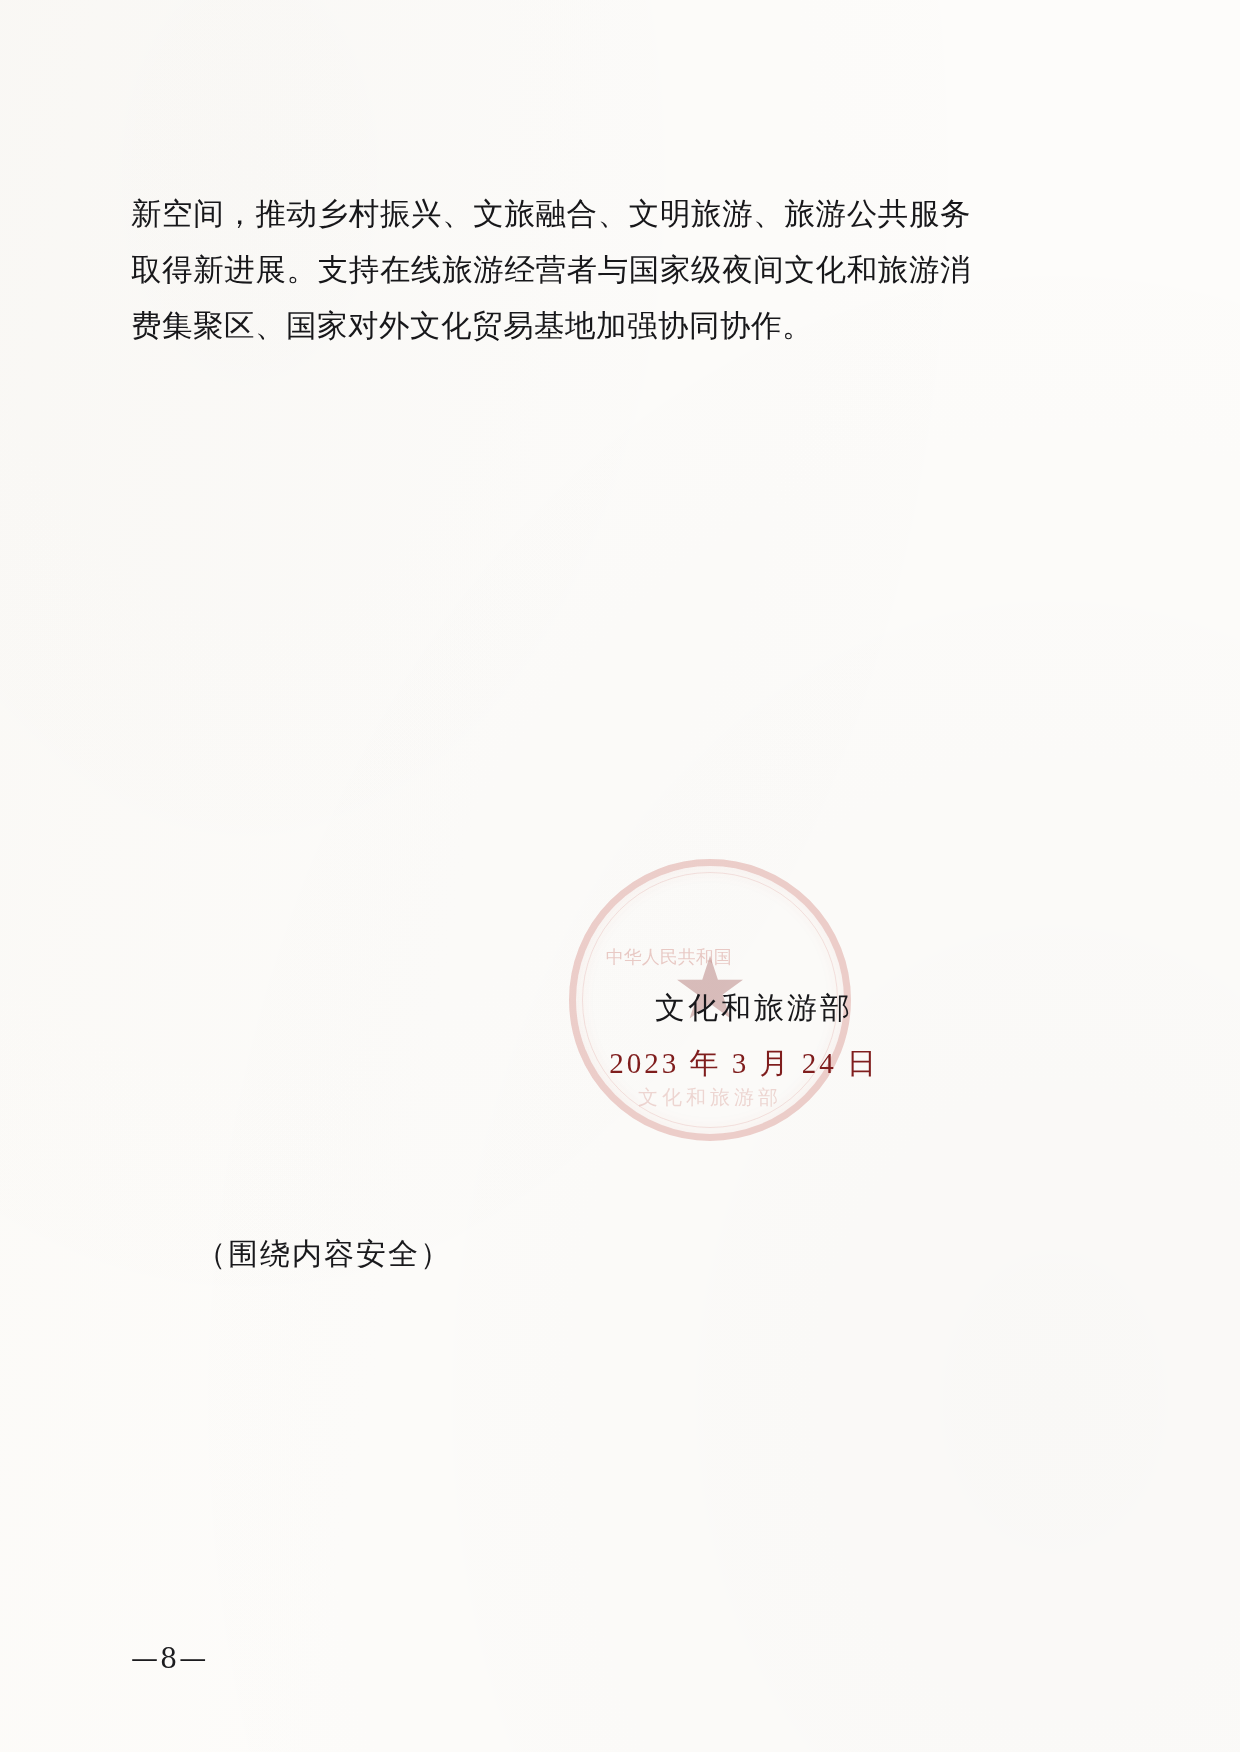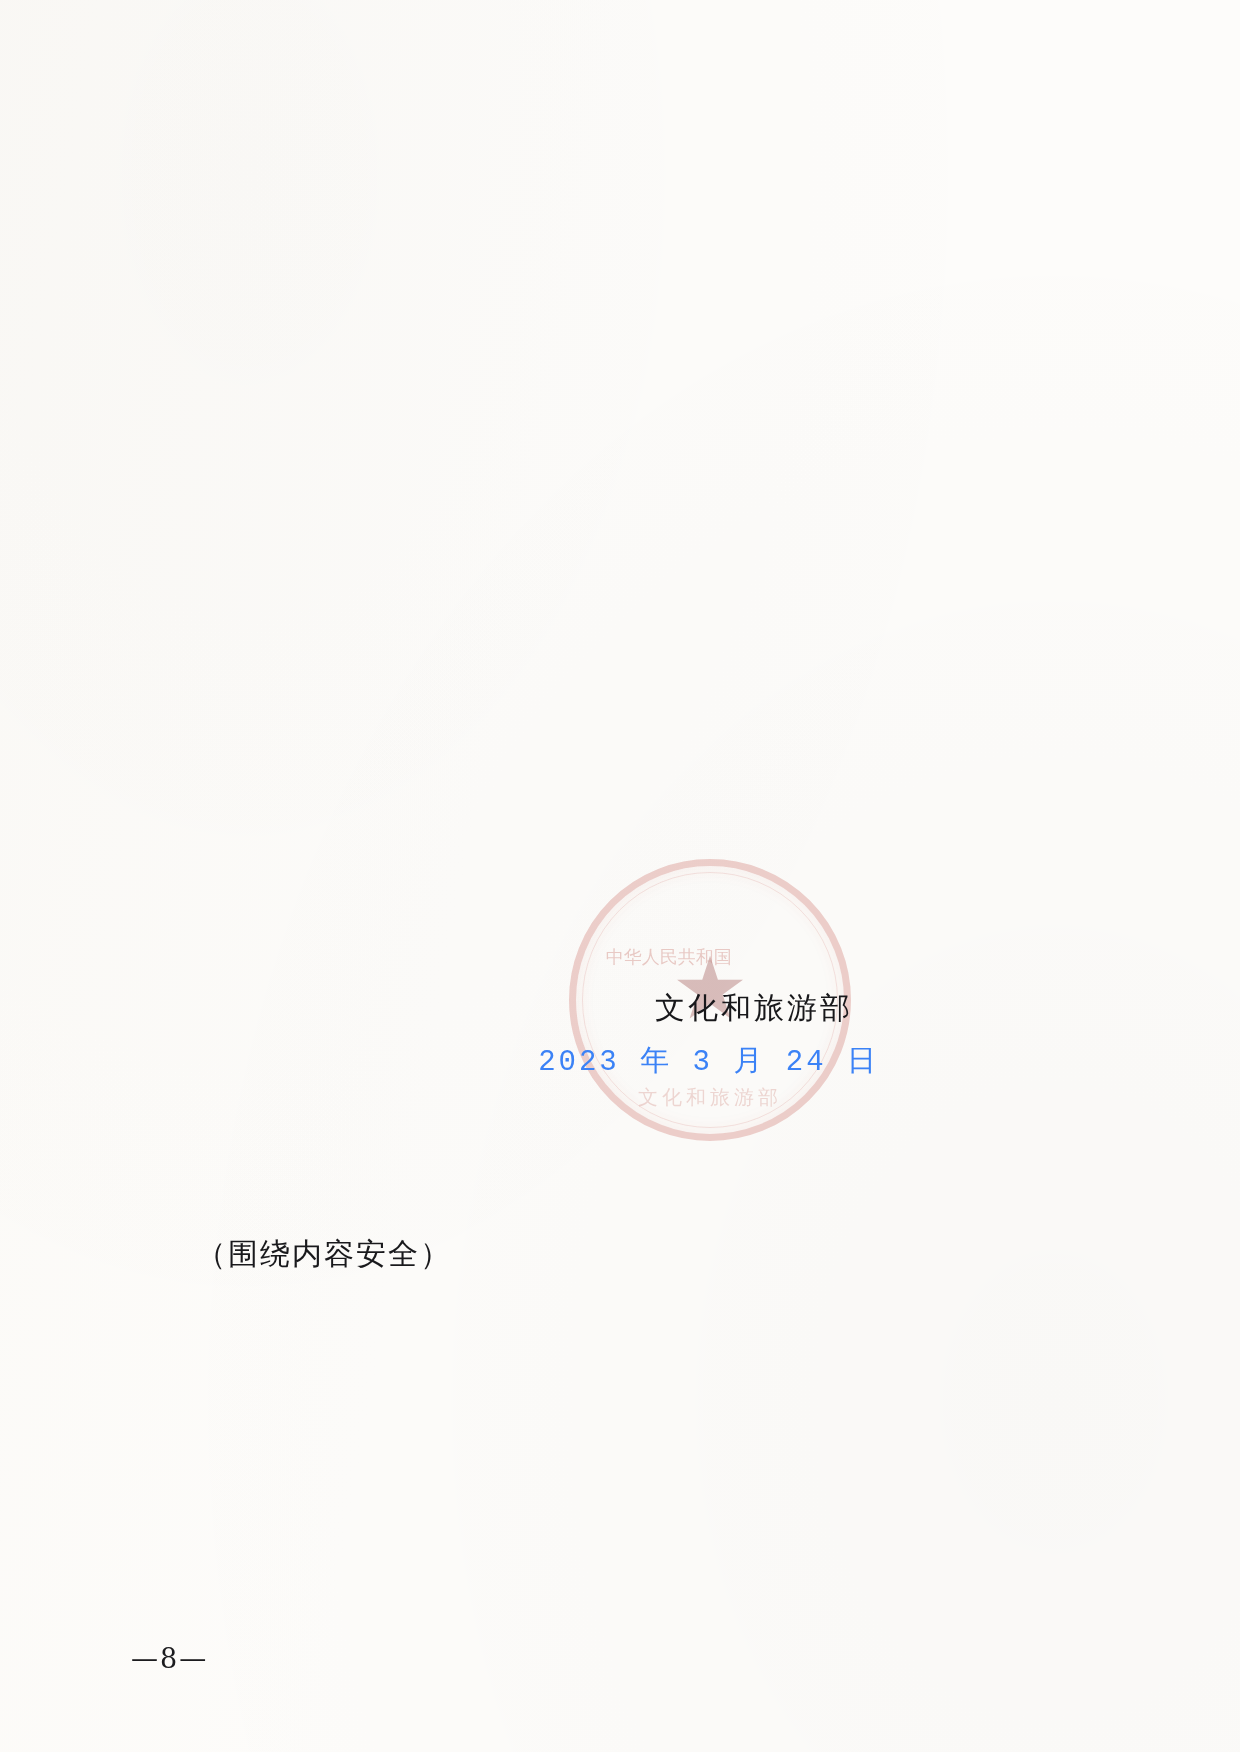--- a/index.html
+++ b/index.html
@@ -63,23 +63,23 @@
     font-family: "DejaVu Serif", serif;
     font-size: 30px;
     color: #18181b;
     letter-spacing: 3px;
     line-height: 56px;
     padding-right: 118px;
     position: relative;
     z-index: 3;
   }
   .sign-date {
-    font-family: Liberation Mono, monospace;
+    font-family: Liberation Serif, serif;
     font-size: 29px;
-    color: #3b82f6;
+    color: #7f1d1d;
     letter-spacing: 3px;
     line-height: 54px;
     padding-right: 92px;
     position: relative;
     z-index: 3;
   }
   
   .seal {
     position: absolute;
     left: 565px;
@@ -159,20 +159,21 @@
     letter-spacing: 2px;
     color: #1b1b1e;
   }
 </style>
 </head>
 <body>
 
 <div class="page">
 
   <div class="content">
+    <p class="para">新空间，推动乡村振兴、文旅融合、文明旅游、旅游公共服务取得新进展。支持在线旅游经营者与国家级夜间文化和旅游消费集聚区、国家对外文化贸易基地加强协同协作。</p>
   </div>
 
   <div class="seal">
     <div class="ring"></div>
     <div class="ring2"></div>
     <div class="arc-text">
       <span style="transform: rotate(-62deg) translate(0,-118px) rotate(62deg);">中华人民共和国</span>
     </div>
     <div class="star">★</div>
     <div class="bottom-text">文化和旅游部</div>

